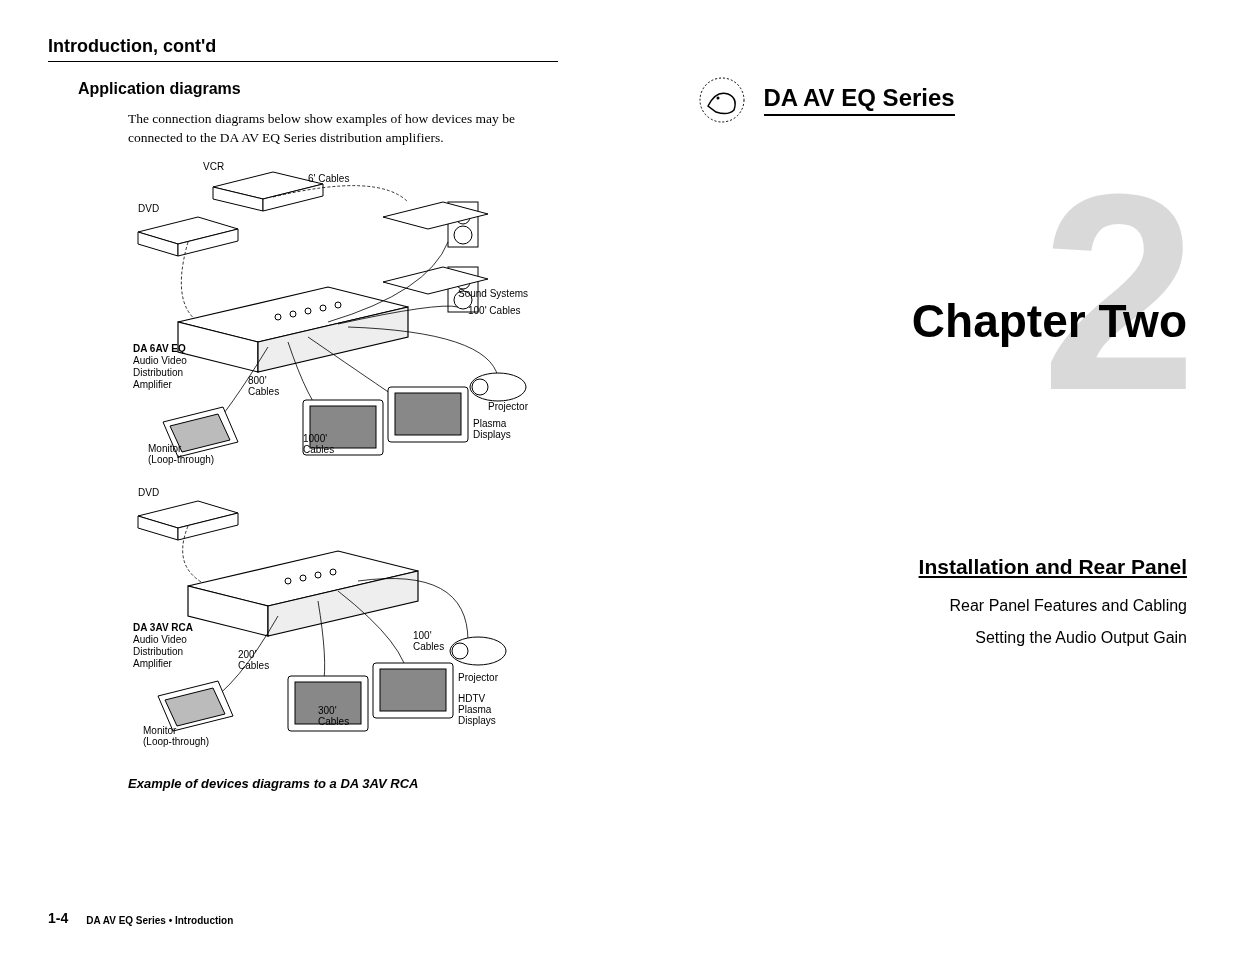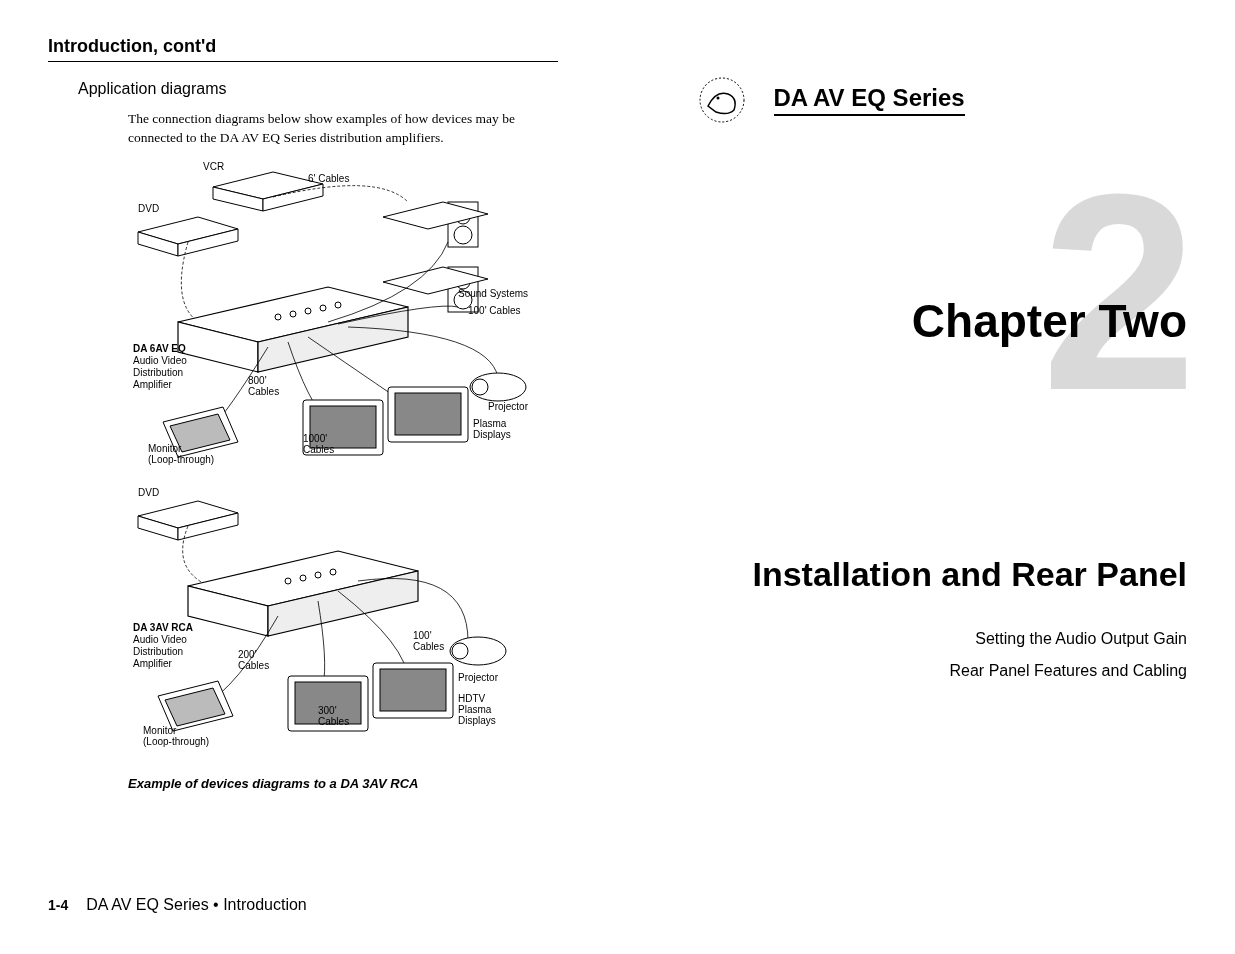--- a/index.html
+++ b/index.html
@@ -32,21 +32,21 @@
     font-size: 18px;
     border-bottom: 1.5px solid #000;
     padding-bottom: 4px;
     margin-bottom: 18px;
   }
   .left-col {
     padding-left: 30px;
     padding-right: 10px;
   }
   .subhead {
-    font-weight: 400;
+    font-weight: 700;
     font-size: 16px;
     margin-bottom: 3px;
   }
   .bodytext {
     font-family: Georgia, "Times New Roman", serif;
     font-size: 13.5px;
     line-height: 1.4;
     padding-left: 50px;
     padding-right: 10px;
     margin-bottom: 14px;
@@ -57,41 +57,41 @@
     padding-left: 50px;
   }
   .caption {
     font-weight: 700;
     font-style: italic;
     font-size: 13px;
     margin: 6px 0 22px 50px;
   }
   .footer-left {
     position: absolute;
-    bottom: 40px;
+    bottom: 28px;
     left: 48px;
     right: 40px;
     display: flex;
-    align-items: center;
+    align-items: flex-end;
     gap: 18px;
   }
   .page-num {
     font-weight: 700;
     font-size: 14px;
   }
   .footer-title {
-    font-weight: 400;
-    font-size: 16px;
+    font-weight: 700;
+    font-size: 10px;
   }
 
   
   .right-header {
     display: flex;
     align-items: center;
-    gap: 28px;
+    gap: 18px;
     justify-content: flex-start;
     margin-top: 40px;
     margin-left: 20px;
   }
   .logo-icon {
     width: 48px;
     height: 48px;
   }
   .series-title {
     font-weight: 700;
@@ -123,23 +123,24 @@
     margin-top: -110px;
   }
   .chapter-sub {
     position: absolute;
     top: 555px;
     right: 48px;
     left: 60px;
     text-align: right;
   }
   .chapter-sub h2 {
-    font-size: 34px;
-    font-weight: 700;
-    margin-bottom: 36px;
+    font-size: 21px;
+    font-weight: 700;
+    margin-bottom: 18px;
+    text-decoration: underline;
   }
   .toc-line {
     font-size: 16px;
     margin-bottom: 14px;
     font-weight: 400;
   }
 
   
   .dlabel { font-family: Arial, Helvetica, sans-serif; font-size: 10px; fill: #000; }
   .dlabel-bold { font-weight: 700; }
@@ -322,17 +323,17 @@
       <span class="series-title">DA AV EQ Series</span>
     </div>
 
     <div class="chapter-block">
       <div class="big-number">2</div>
       <div class="chapter-title">Chapter Two</div>
     </div>
 
     <div class="chapter-sub">
       <h2>Installation and Rear Panel</h2>
+      <div class="toc-line">Rear Panel Features and Cabling</div>
       <div class="toc-line">Setting the Audio Output Gain</div>
-      <div class="toc-line">Rear Panel Features and Cabling</div>
     </div>
   </div>
 </div>
 
 </body></html>

